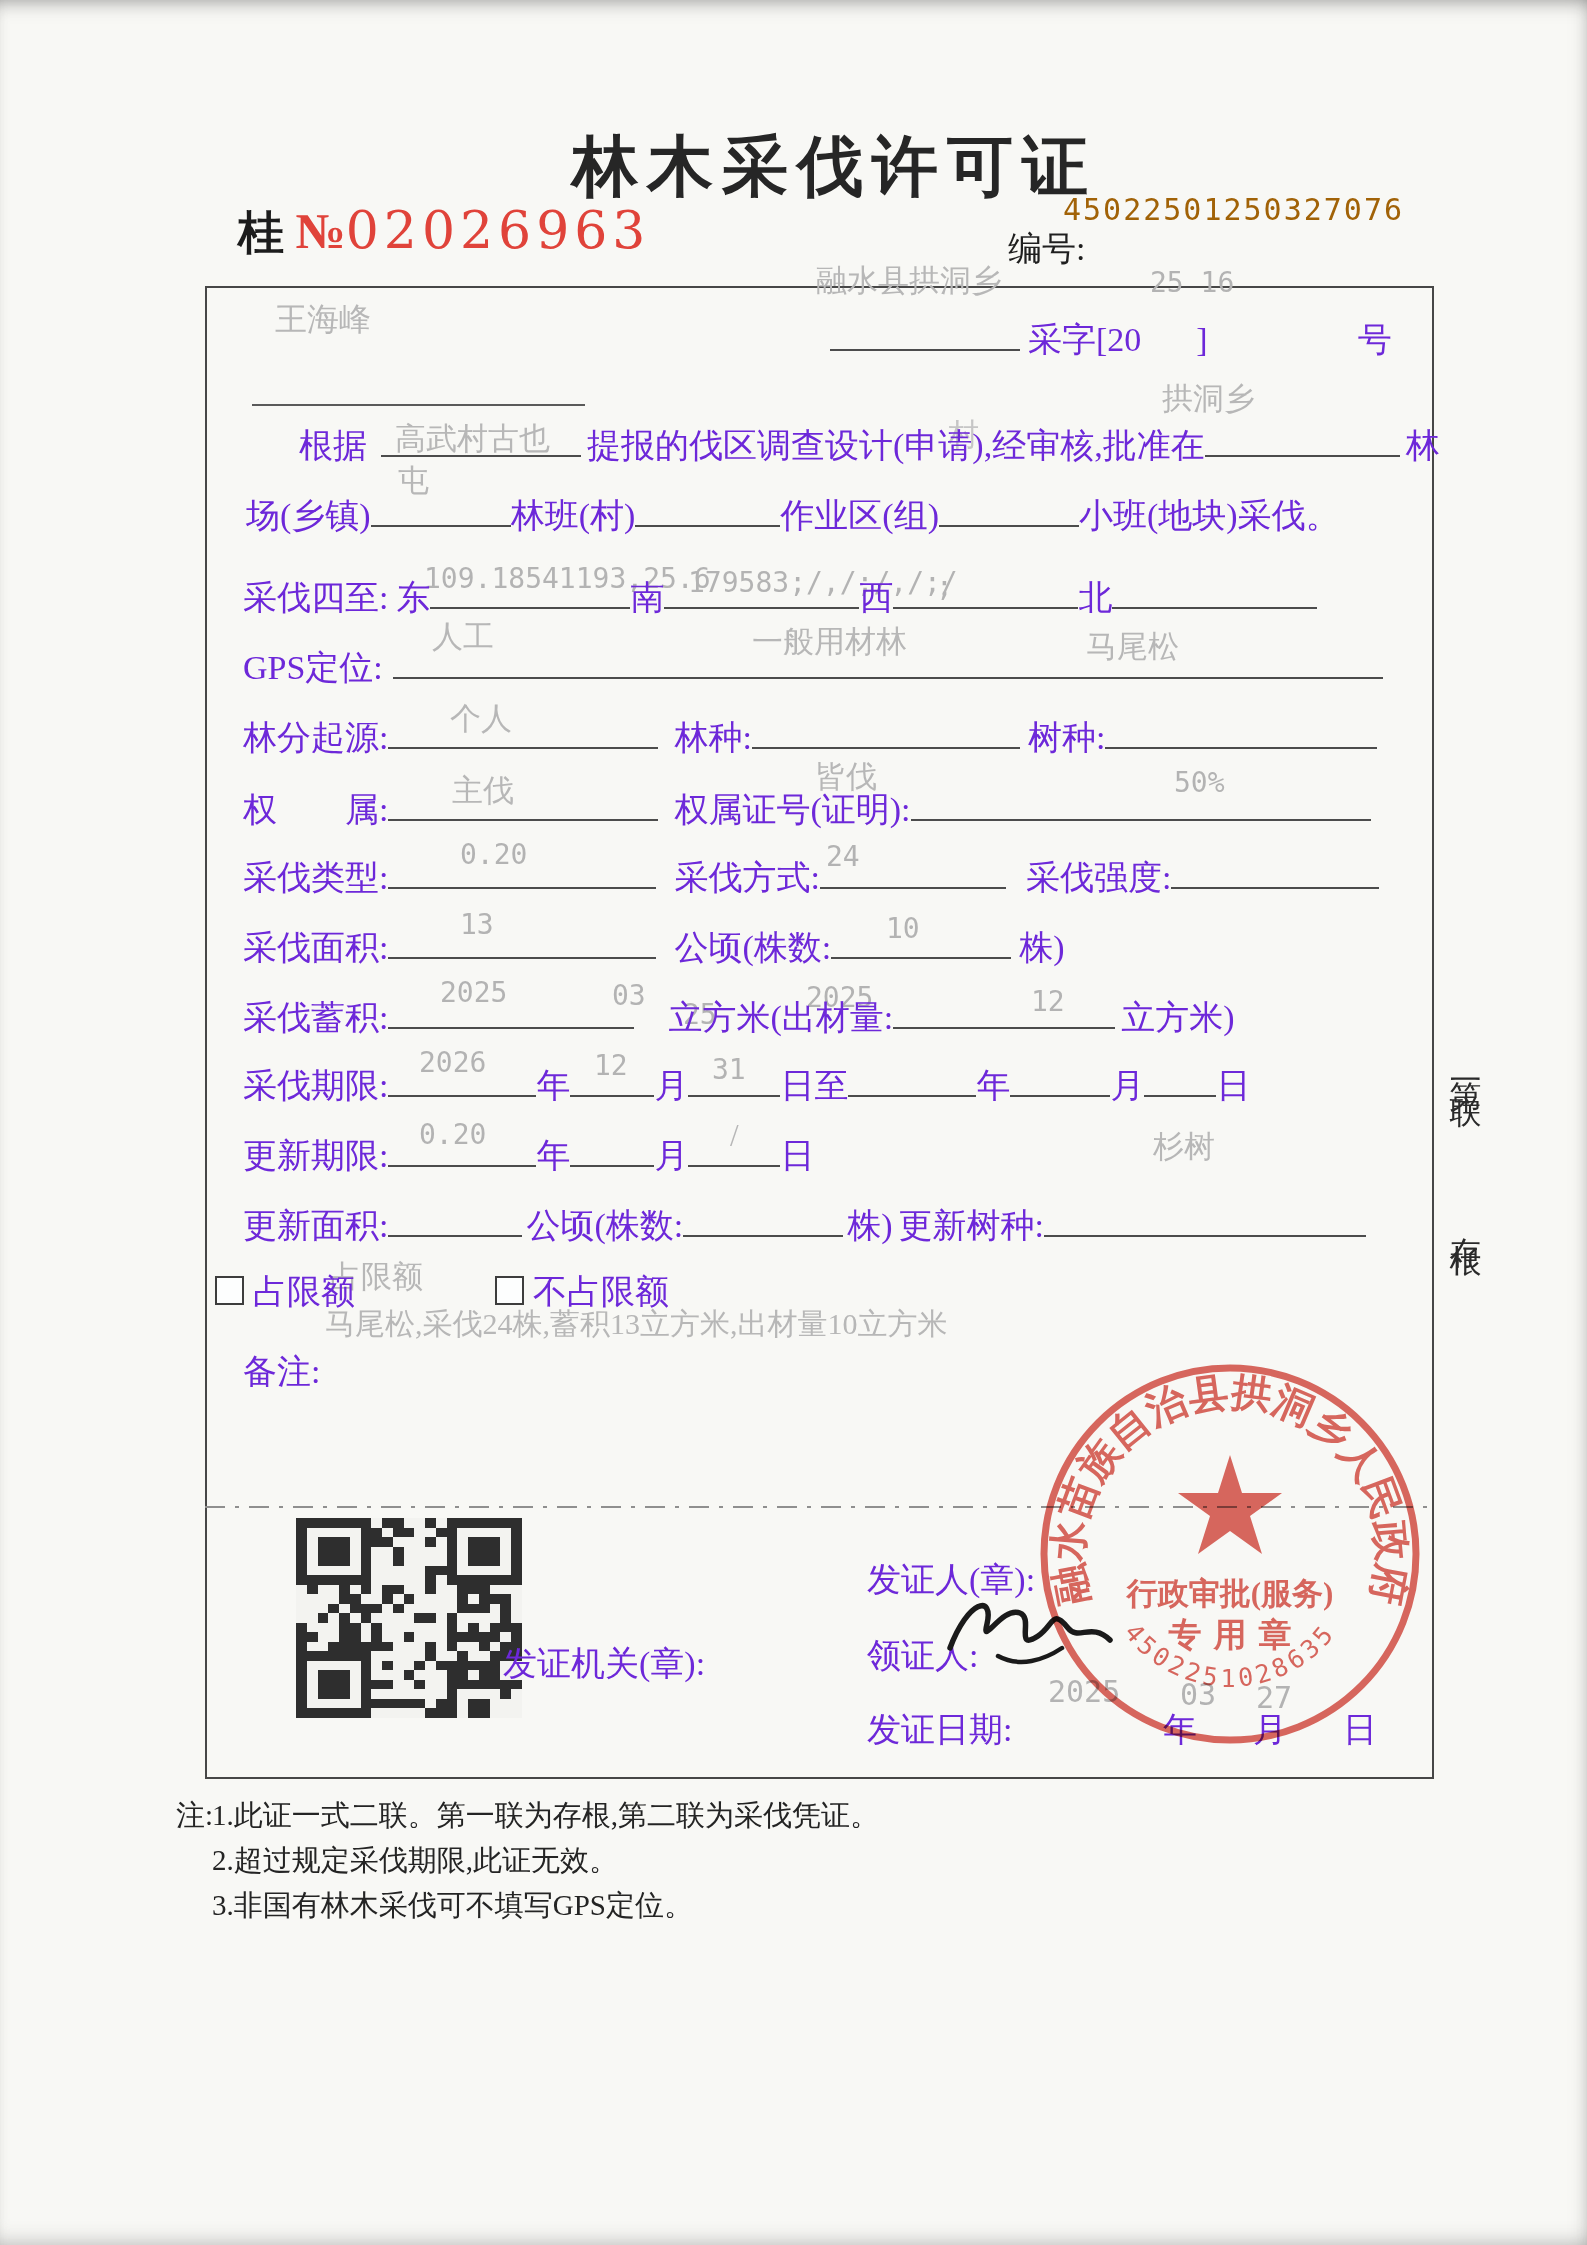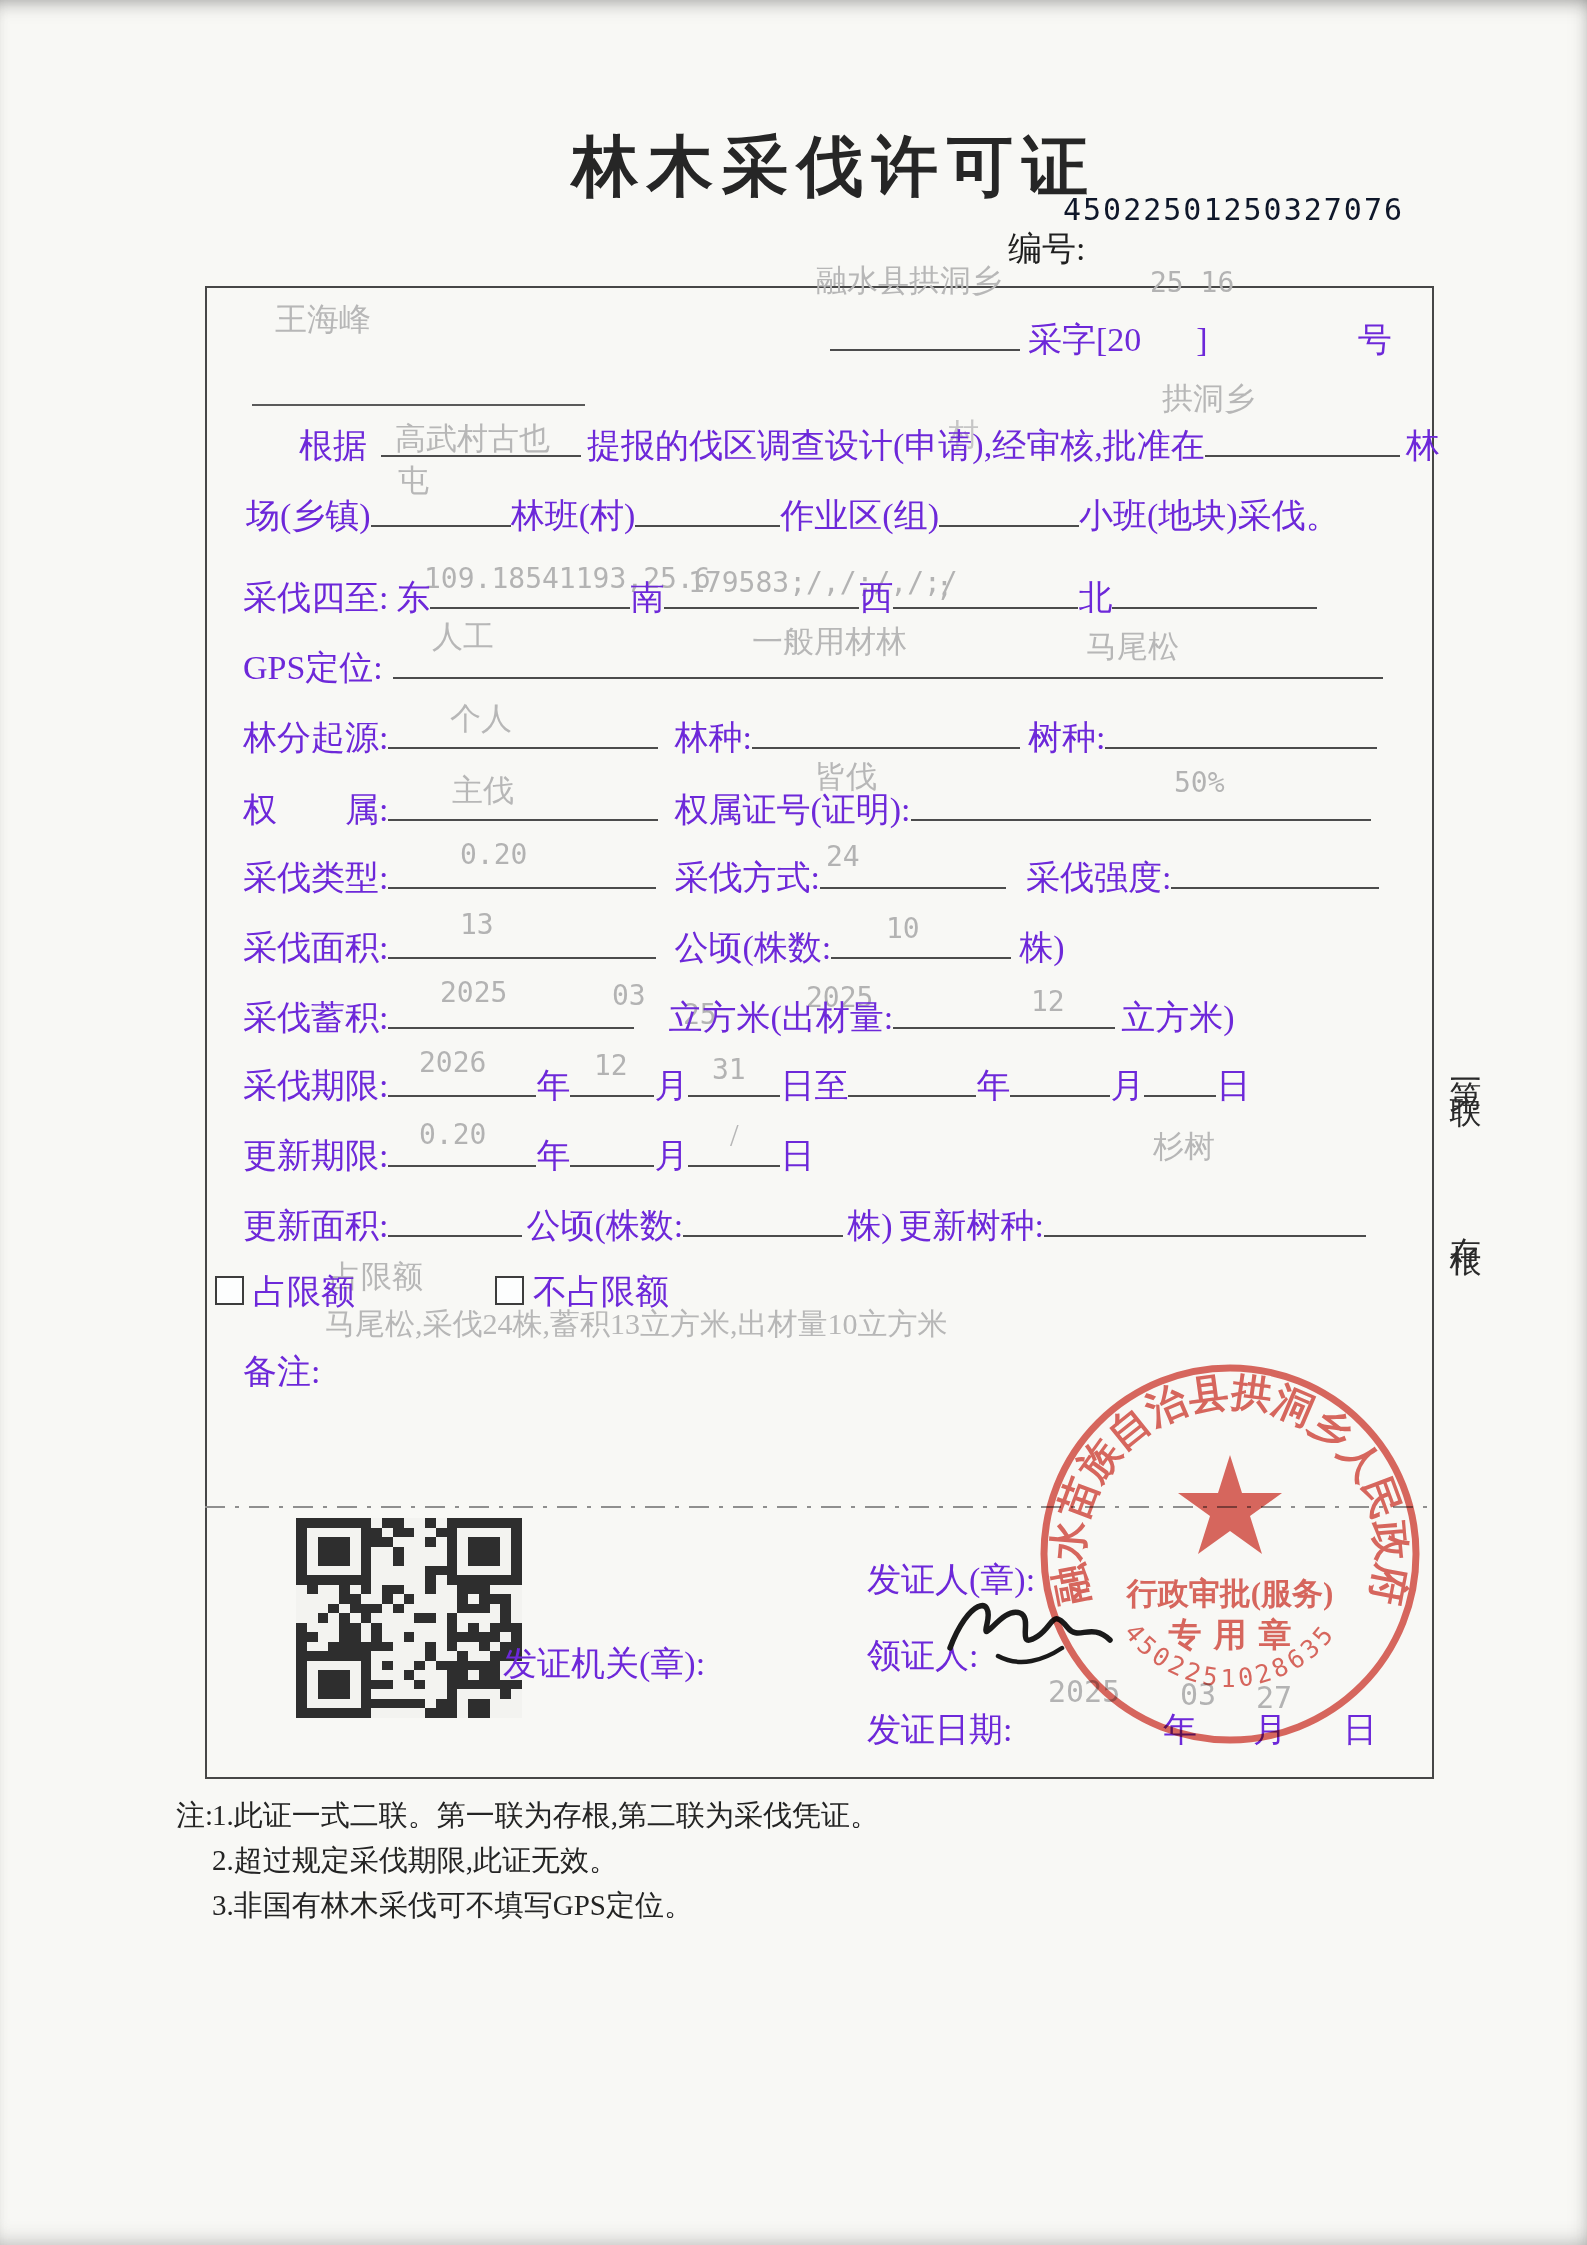--- a/index.html
+++ b/index.html
@@ -28,22 +28,26 @@
   .note{font-size:29px;color:#242424;}
   .stampsvg{position:absolute;left:1028px;top:1352px;opacity:.88;mix-blend-mode:multiply;}
   .sigsvg{position:absolute;left:940px;top:1584px;}
 </style>
 </head>
 <body>
 
 <div class="sheet">
 
   <div class="abs title" style="left:572px;top:122px;">林木采伐许可证</div>
-  <div class="abs gm" style="left:1063px;top:192px;font-size:30px;color:#0f172a;letter-spacing:2px;">45022501250327076</div>
-
+  <div class="abs gm" style="left:1063px;top:192px;font-size:30px;color:#a16207;letter-spacing:2px;">45022501250327076</div>
+
+  <div class="abs serialrow" style="left:238px;top:200px;">
+    <span class="pref">桂</span>
+    <span class="nosym">№</span><span class="digits">02026963</span>
+  </div>
   <div class="abs" style="left:1008px;top:226px;font-size:34px;">编号:</div>
 
   <div class="formbox"></div>
 
   <div>
     <span class="g" style="left:275px;top:298px;font-size:32px;">王海峰</span>
     <span class="g" style="left:816px;top:260px;font-size:31px;">融水县拱洞乡</span>
     <span class="g gm" style="left:1150px;top:266px;">25    16</span>
     <span class="g" style="left:1162px;top:378px;">拱洞乡</span>
     <span class="g" style="left:395px;top:418px;">高武村古也</span>

